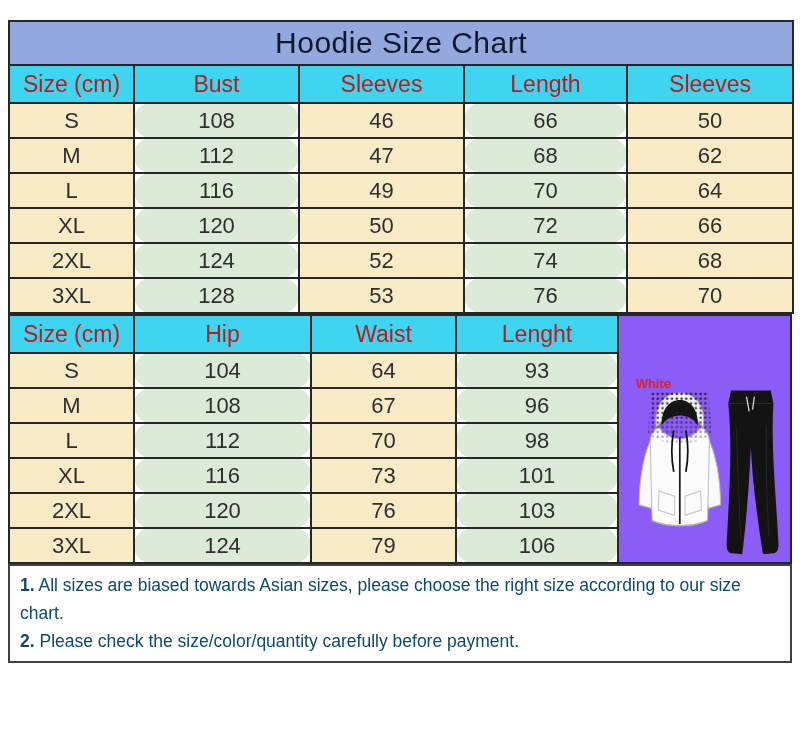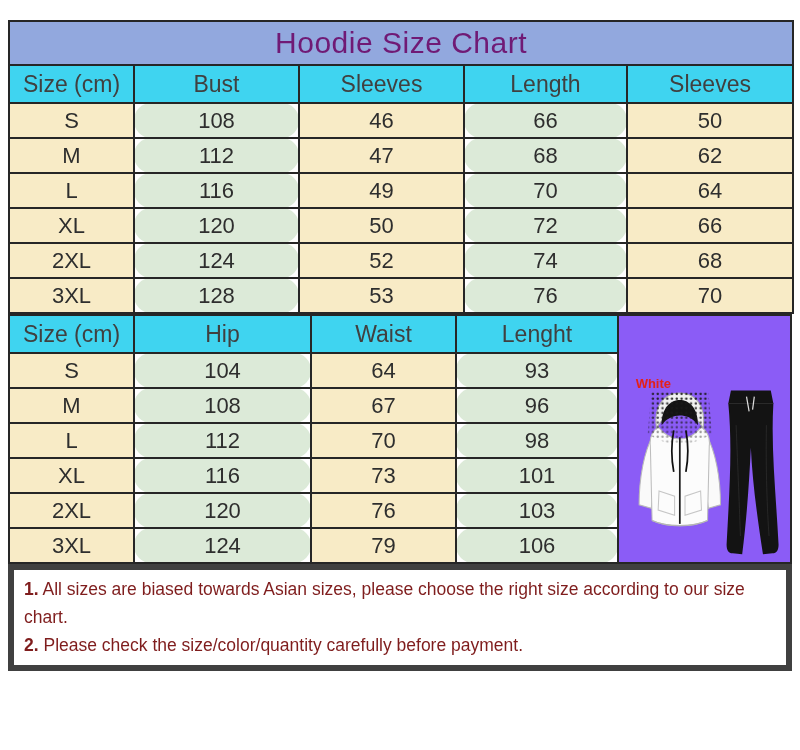--- a/index.html
+++ b/index.html
@@ -2,33 +2,33 @@
 <html><head>
 <meta charset="utf-8">
 <style>
   html,body{margin:0;padding:0;background:#ffffff;}
   body{width:800px;height:750px;position:relative;font-family:"Liberation Sans",sans-serif;}
   .wrap{position:absolute;left:8px;top:20px;width:784px;}
   table{border-collapse:collapse;table-layout:fixed;}
   td,th{border:2px solid #262626;text-align:center;vertical-align:middle;
         padding:0;overflow:hidden;white-space:nowrap;font-weight:normal;
         color:#2e2e2e;font-size:22px;}
-  .title-cell{background:#92a8de;color:#701a75;font-size:30px;height:42px;letter-spacing:.5px;}
-  .head-cell{background:#3fd4f0;color:#404040;font-size:23px;height:36px;}
+  .title-cell{background:#92a8de;color:#0f172a;font-size:30px;height:42px;letter-spacing:.5px;}
+  .head-cell{background:#3fd4f0;color:#b91c1c;font-size:23px;height:36px;}
   .data-row td{height:33px;}
   .c-cream{background:#f8ebc6;}
   .c-green{background:#dcead8;border-radius:17px;}
   .hoodie-table{width:784px;}
   .band{display:flex;align-items:stretch;width:784px;}
   .pants-table{width:609px;}
   .product{width:175px;box-sizing:border-box;border:2px solid #262626;border-left:none;
            background:#8b5cf6;position:relative;text-decoration:underline;}
   .product svg{position:absolute;left:0;top:0;width:100%;height:100%;}
-  .notes{box-sizing:border-box;width:784px;border:6px solid #404040;background:#ffffff;
-         padding:5px 10px 6px 10px;font-size:17.5px;line-height:1.6;color:#7f1d1d;}
+  .notes{box-sizing:border-box;width:784px;border:2px solid #404040;background:#ffffff;
+         padding:5px 10px 6px 10px;font-size:17.5px;line-height:1.6;color:#0c4a6e;}
   .notes p{margin:0;}
   .notes b{font-weight:bold;}
 </style>
 </head>
 <body>
 
 <div class="wrap">
 
   <table class="hoodie-table">
     <colgroup>

